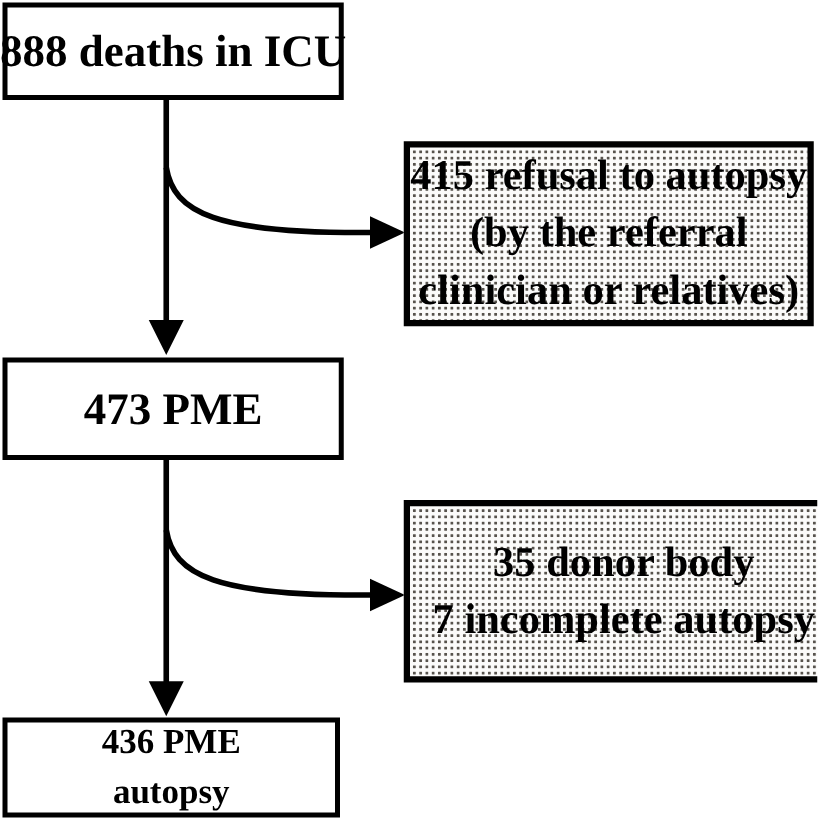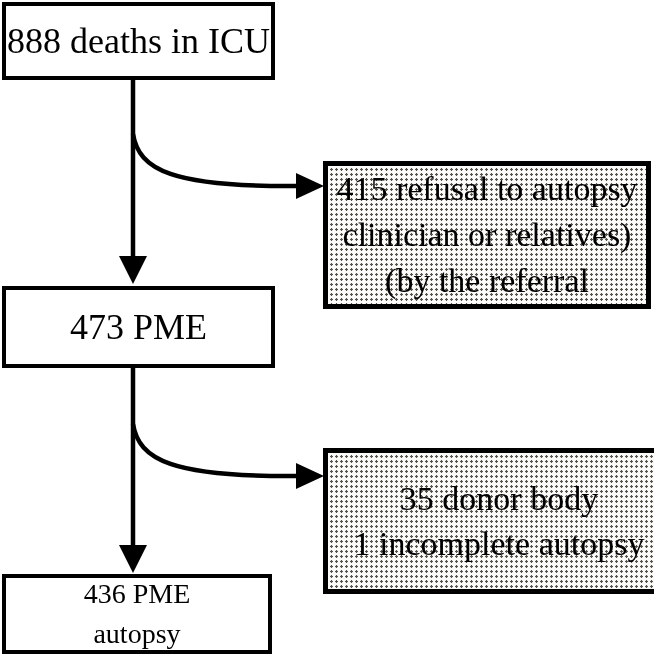--- a/index.html
+++ b/index.html
@@ -23,33 +23,34 @@
     width: 654px;
     height: 657px;
   }
   .node {
     position: absolute;
     box-sizing: border-box;
     background: #ffffff;
     border: 4px solid #000000;
     display: flex;
     flex-direction: column;
+    align-items: center;
     justify-content: center;
     text-align: center;
+    font-weight: bold;
   }
   .node .line {
     white-space: nowrap;
   }
   .dotted {
     border-width: 5px;
     background-color: #fbfbfa;
     background-image: radial-gradient(circle, #57534d 1.05px, rgba(0,0,0,0) 1.45px);
     background-size: 5px 5px;
     background-position: 1px 1px;
-    margin-top: 48px;
   }
   #box-deaths {
     left: 2px; top: 2px; width: 273px; height: 78px;
     font-size: 36px;
   }
   #box-refusal {
     left: 323px; top: 113px; width: 328px; height: 148px;
     font-size: 34px; line-height: 46px;
   }
   #box-performed {
@@ -84,31 +85,31 @@
     <path d="M133 424 C 139 460, 172 477, 298 476" stroke="#000000" stroke-width="4.5" fill="none"></path>
     <polygon points="324,476 296,463 296,489" fill="#000000"></polygon>
   </svg>
 
   <div class="node" id="box-deaths">
     <div class="line">888 deaths in ICU</div>
   </div>
 
   <div class="node dotted" id="box-refusal">
     <div class="line">415 refusal to autopsy</div>
+    <div class="line">(by the referral</div>
     <div class="line">clinician or relatives)</div>
-    <div class="line">(by the referral</div>
   </div>
 
   <div class="node" id="box-performed">
     <div class="line">473 PME</div>
   </div>
 
   <div class="node dotted" id="box-donor">
     <div class="line">35 donor body</div>
-    <div class="line">1 incomplete autopsy</div>
+    <div class="line">7 incomplete autopsy</div>
   </div>
 
   <div class="node" id="box-included">
     <div class="line">436 PME</div>
     <div class="line">autopsy</div>
   </div>
 
 </div>
 
 </body></html>

